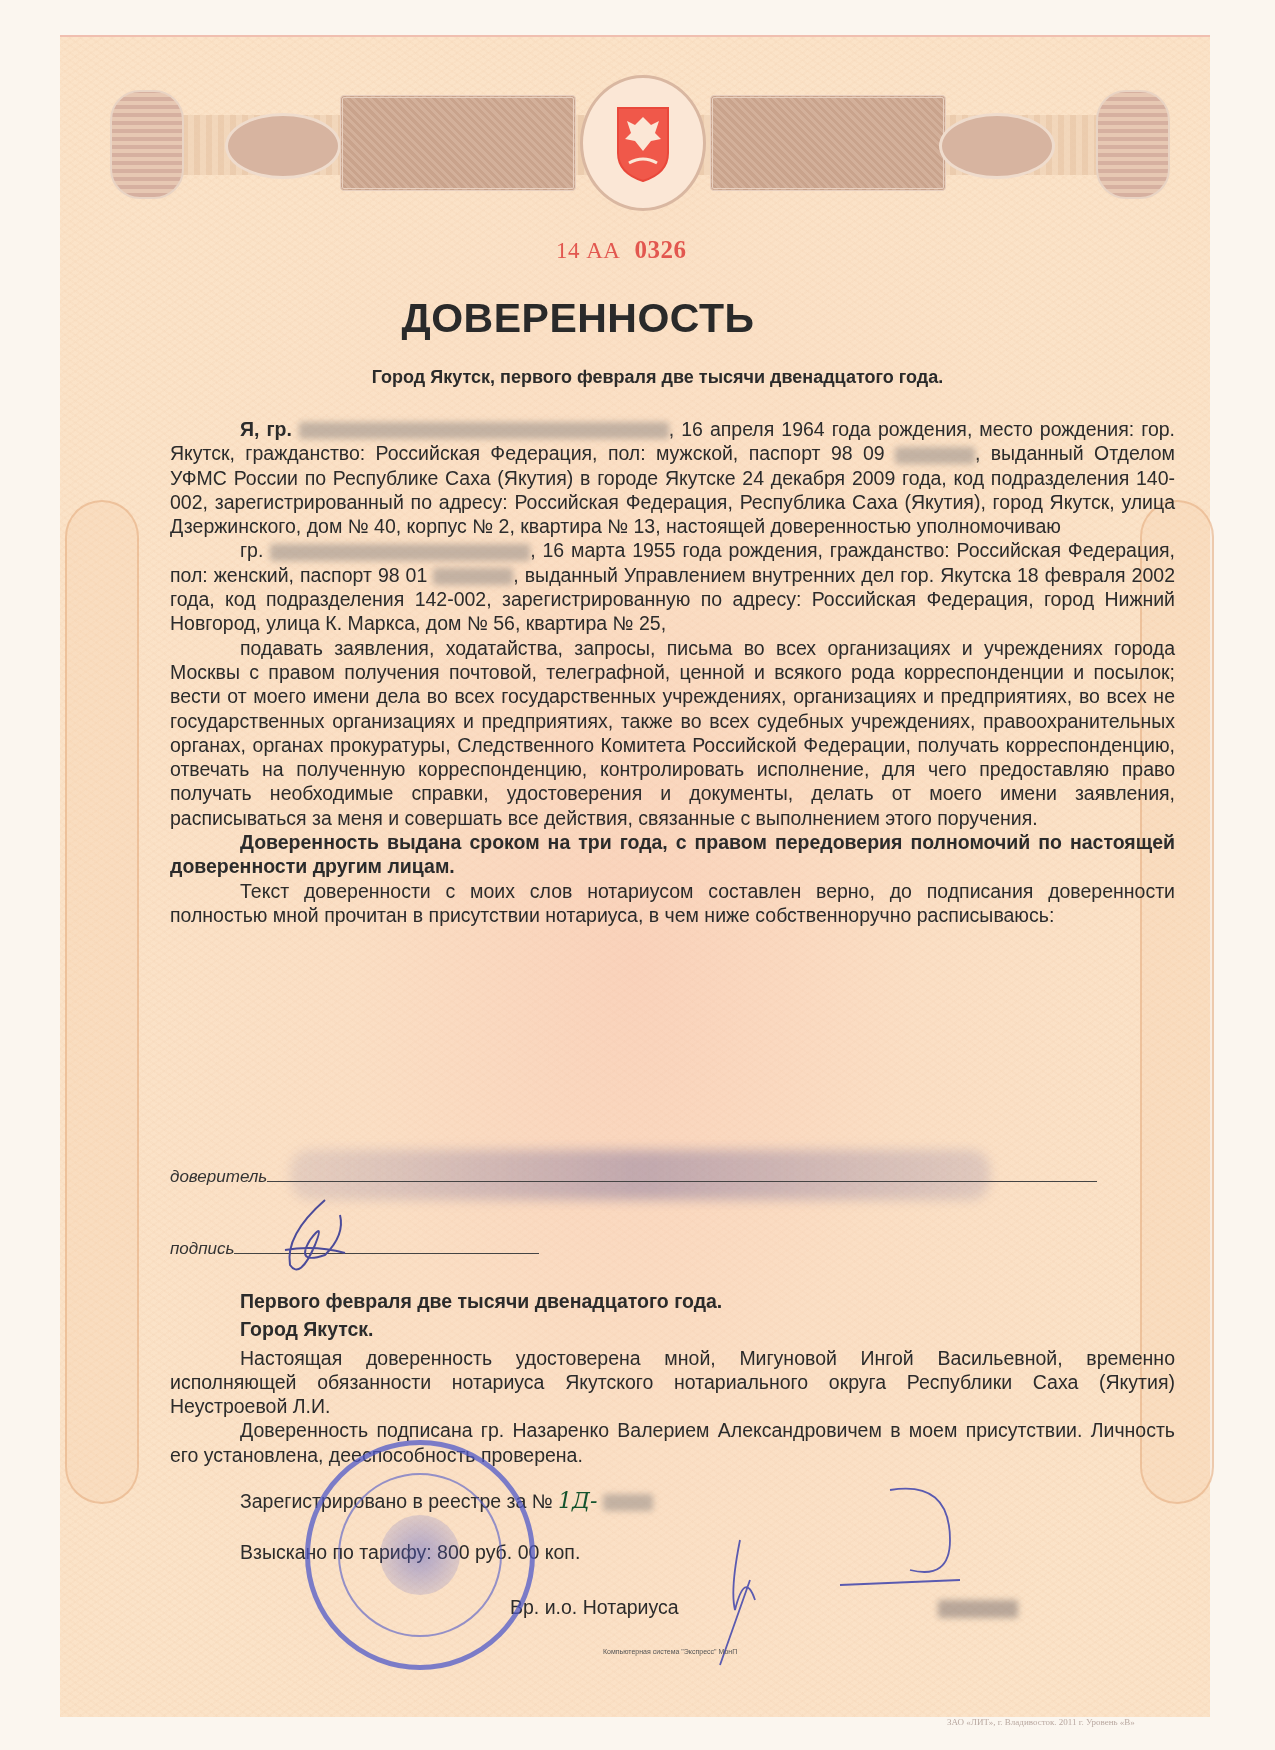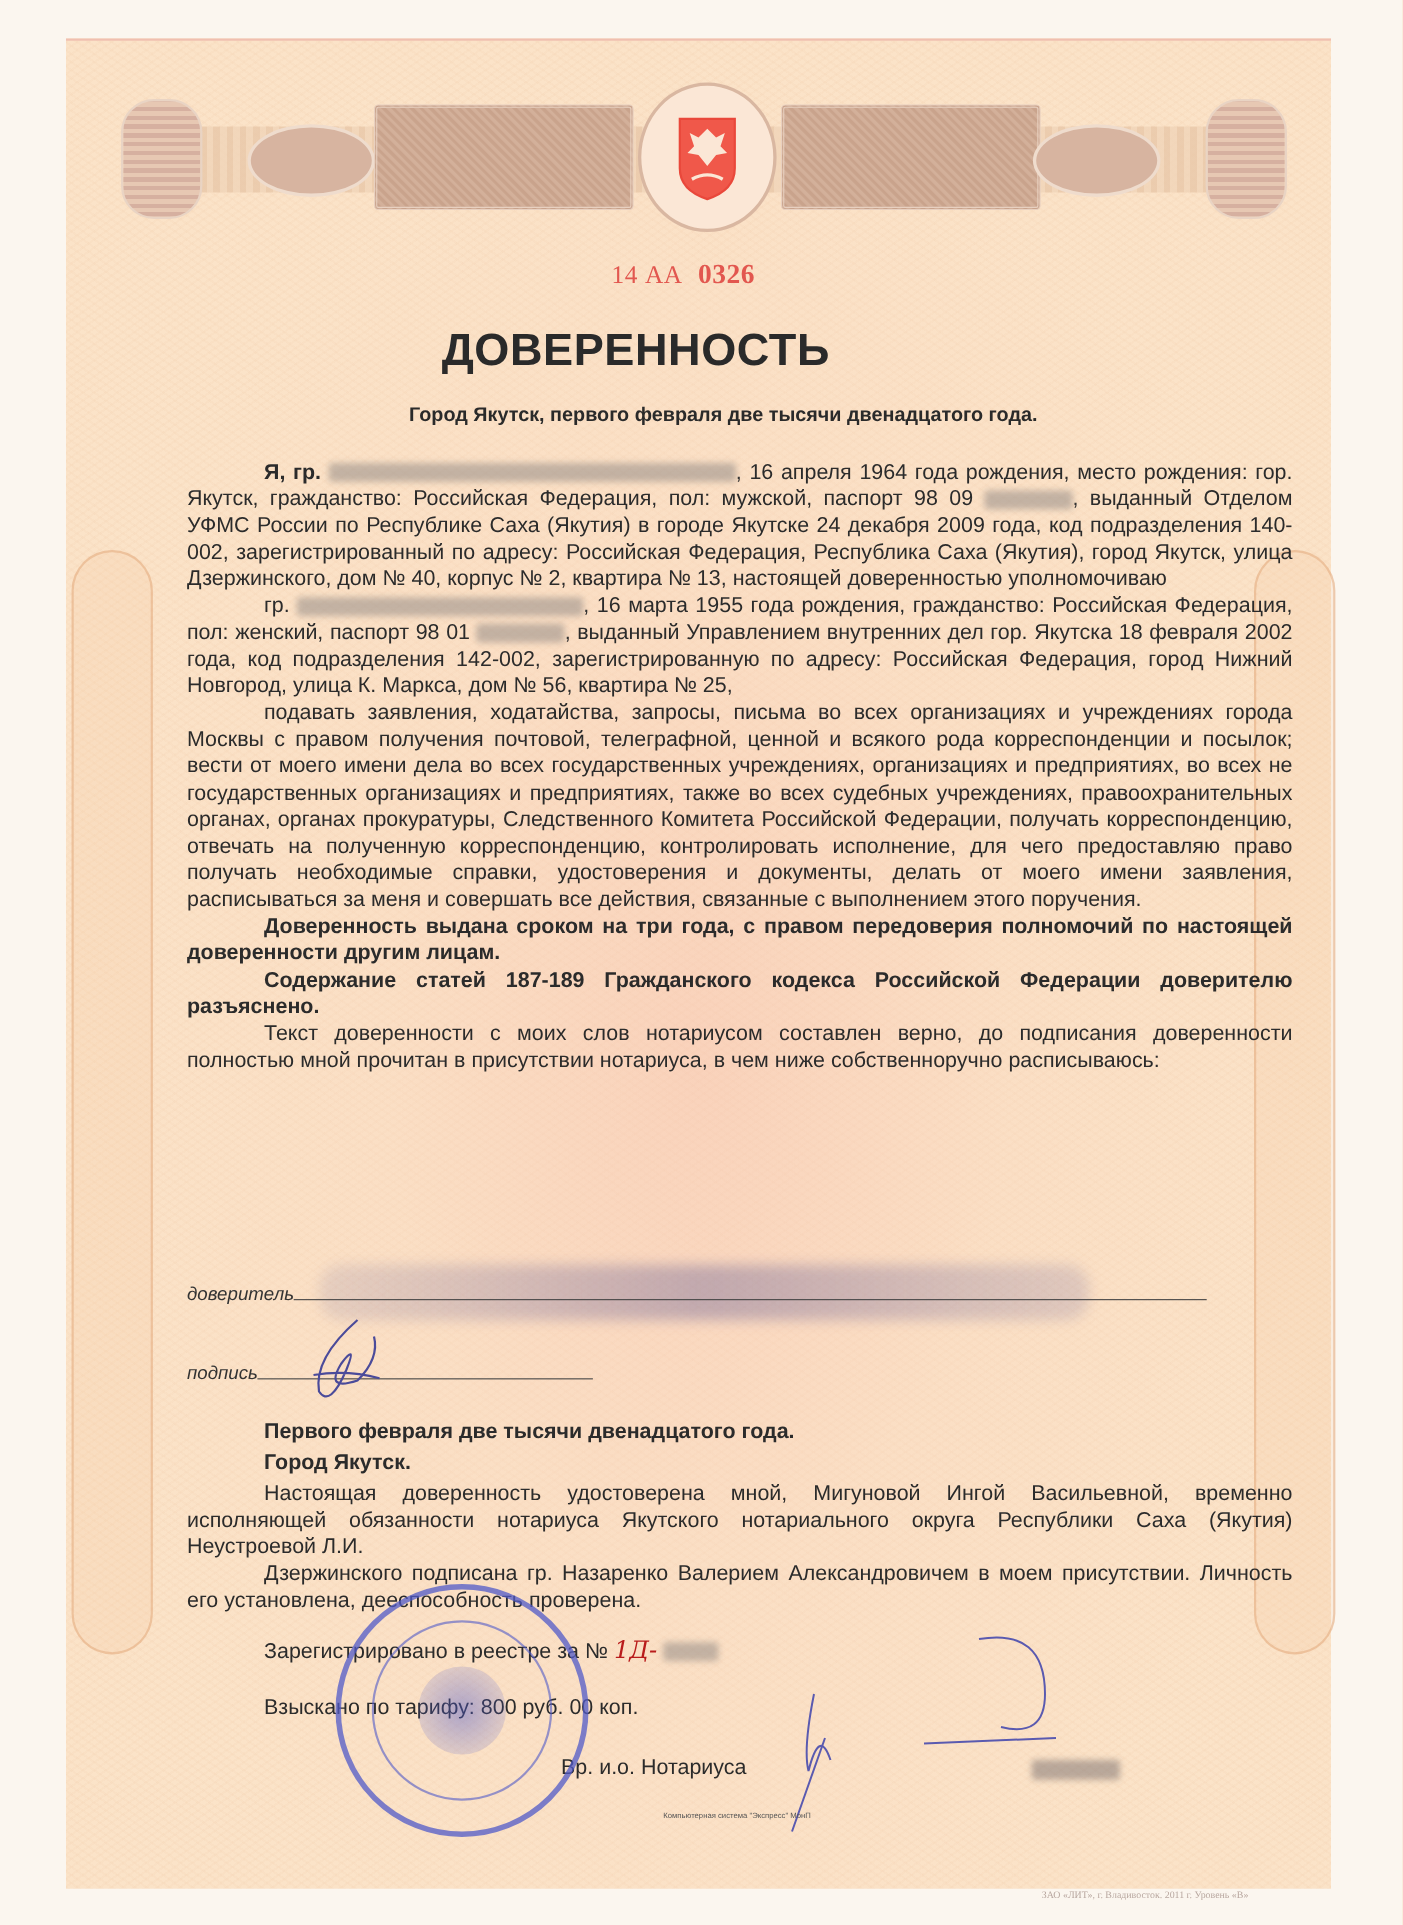--- a/index.html
+++ b/index.html
@@ -90,21 +90,21 @@
     filter: blur(6px); border-radius: 20px;
   }
   .notary {
     position: absolute; left: 170px; width: 1005px; top: 1289px;
     font-size: 19.5px; line-height: 24.3px; color: #2b2b2b; text-align: justify;
   }
   .notary p { margin: 0; text-indent: 70px; }
   .notary p.b { font-weight: bold; margin-bottom: 4px; }
   .reg { position: absolute; left: 240px; font-size: 19.5px; color: #2b2b2b; }
   .handwritten {
-    color: #b91c1c; font-style: italic; font-family: "DejaVu Serif", serif; font-size: 22px;
+    color: #14532d; font-style: italic; font-family: "DejaVu Serif", serif; font-size: 22px;
   }
   .stamp {
     position: absolute; left: 305px; top: 1440px; width: 230px; height: 230px; border-radius: 50%;
     border: 5px solid rgba(80,90,200,0.75); box-sizing: border-box;
   }
   .stamp .inner {
     position: absolute; left: 28px; top: 28px; right: 28px; bottom: 28px; border-radius: 50%;
     border: 2px solid rgba(80,90,200,0.6);
   }
   .stamp .core {
@@ -152,40 +152,39 @@
 </div>
 
 <div class="title">ДОВЕРЕННОСТЬ</div>
 <div class="subtitle">Город Якутск, первого февраля две тысячи двенадцатого года.</div>
 
 <div class="body">
   <p><span class="b">Я, гр.</span> <span class="redacted" style="width:370px"></span><span>, 16 апреля 1964 года рождения, место рождения: гор. Якутск, гражданство: Российская Федерация, пол: мужской, паспорт 98 09 </span><span class="redacted" style="width:80px"></span><span>, выданный Отделом УФМС России по Республике Саха (Якутия) в городе Якутске 24 декабря 2009 года, код подразделения 140-002, зарегистрированный по адресу: Российская Федерация, Республика Саха (Якутия), город Якутск, улица Дзержинского, дом № 40, корпус № 2, квартира № 13, настоящей доверенностью уполномочиваю</span></p>
   <p><span>гр.</span> <span class="redacted" style="width:260px"></span><span>, 16 марта 1955 года рождения, гражданство: Российская Федерация, пол: женский, паспорт 98 01 </span><span class="redacted" style="width:80px"></span><span>, выданный Управлением внутренних дел гор. Якутска 18 февраля 2002 года, код подразделения 142-002, зарегистрированную по адресу: Российская Федерация, город Нижний Новгород, улица К. Маркса, дом № 56, квартира № 25,</span></p>
   <p>подавать заявления, ходатайства, запросы, письма во всех организациях и учреждениях города Москвы с правом получения почтовой, телеграфной, ценной и всякого рода корреспонденции и посылок; вести от моего имени дела во всех государственных учреждениях, организациях и предприятиях, во всех не государственных организациях и предприятиях, также во всех судебных учреждениях, правоохранительных органах, органах прокуратуры, Следственного Комитета Российской Федерации, получать корреспонденцию, отвечать на полученную корреспонденцию, контролировать исполнение, для чего предоставляю право получать необходимые справки, удостоверения и документы, делать от моего имени заявления, расписываться за меня и совершать все действия, связанные с выполнением этого поручения.</p>
   <p class="b">Доверенность выдана сроком на три года, с правом передоверия полномочий по настоящей доверенности другим лицам.</p>
-  <p class="b">Содержание статей 187-189 Гражданского кодекса Российской Федерации доверителю разъяснено.</p>
   <p>Текст доверенности с моих слов нотариусом составлен верно, до подписания доверенности полностью мной прочитан в присутствии нотариуса, в чем ниже собственноручно расписываюсь:</p>
 </div>
 
 <div class="sig-blur"></div>
 <div class="signrow" style="top:1167px">
   <span>доверитель</span><span class="line" style="width:830px"></span>
 </div>
 <div class="signrow" style="top:1239px">
   <span>подпись</span><span class="line" style="width:305px"></span>
 </div>
 <svg style="position:absolute;left:265px;top:1195px" width="110" height="90" viewBox="0 0 110 90">
   <path d="M60 5 Q20 40 25 70 Q35 85 50 50 Q60 25 45 45 Q30 70 60 60 Q80 40 75 20 M20 55 Q50 50 80 58" stroke="#4b4b9a" stroke-width="2" fill="none"></path>
 </svg>
 
 <div class="notary">
   <p class="b">Первого февраля две тысячи двенадцатого года.</p>
   <p class="b">Город Якутск.</p>
   <p>Настоящая доверенность удостоверена мной, Мигуновой Ингой Васильевной, временно исполняющей обязанности нотариуса Якутского нотариального округа Республики Саха (Якутия) Неустроевой Л.И.</p>
-  <p>Дзержинского подписана гр. Назаренко Валерием Александровичем в моем присутствии. Личность его установлена, дееспособность проверена.</p>
+  <p>Доверенность подписана гр. Назаренко Валерием Александровичем в моем присутствии. Личность его установлена, дееспособность проверена.</p>
 </div>
 
 <div class="reg" style="top:1488px">
   <span>Зарегистрировано в реестре за №</span>
   <span class="handwritten">1Д-</span>
   <span class="redacted" style="width:50px"></span>
 </div>
 <div class="reg" style="top:1541px">Взыскано по тарифу: 800 руб. 00 коп.</div>
 <div class="reg" style="top:1596px;left:510px">Вр. и.о. Нотариуса</div>
 <div class="notary-name-blur"></div>

